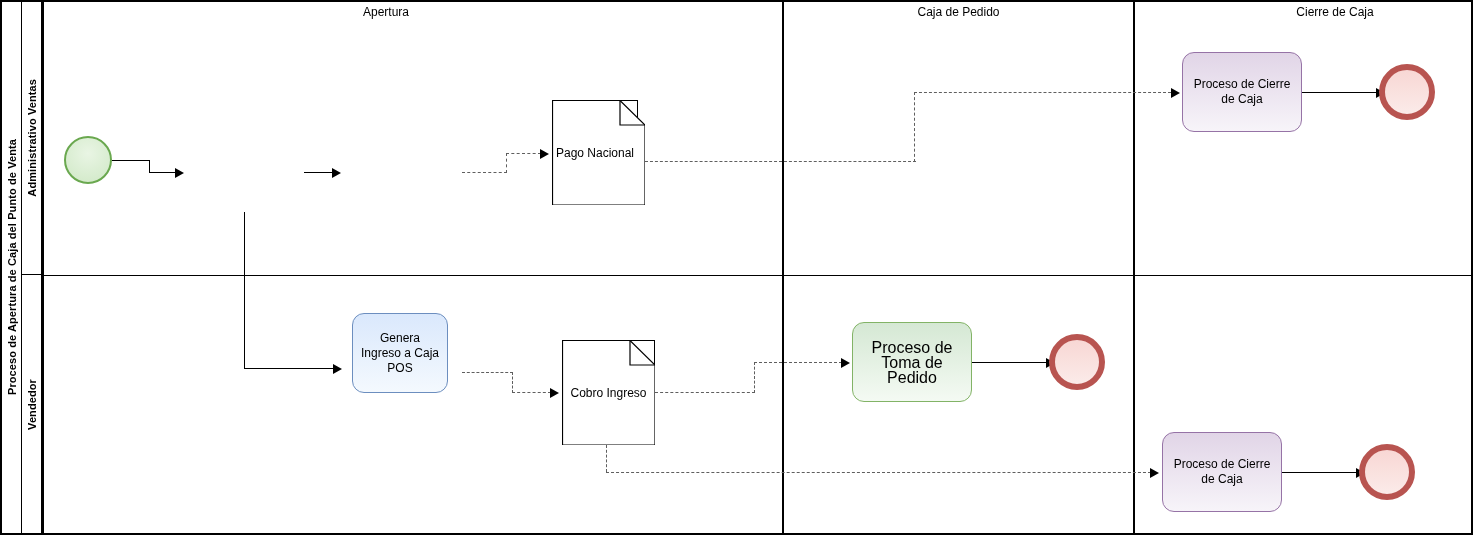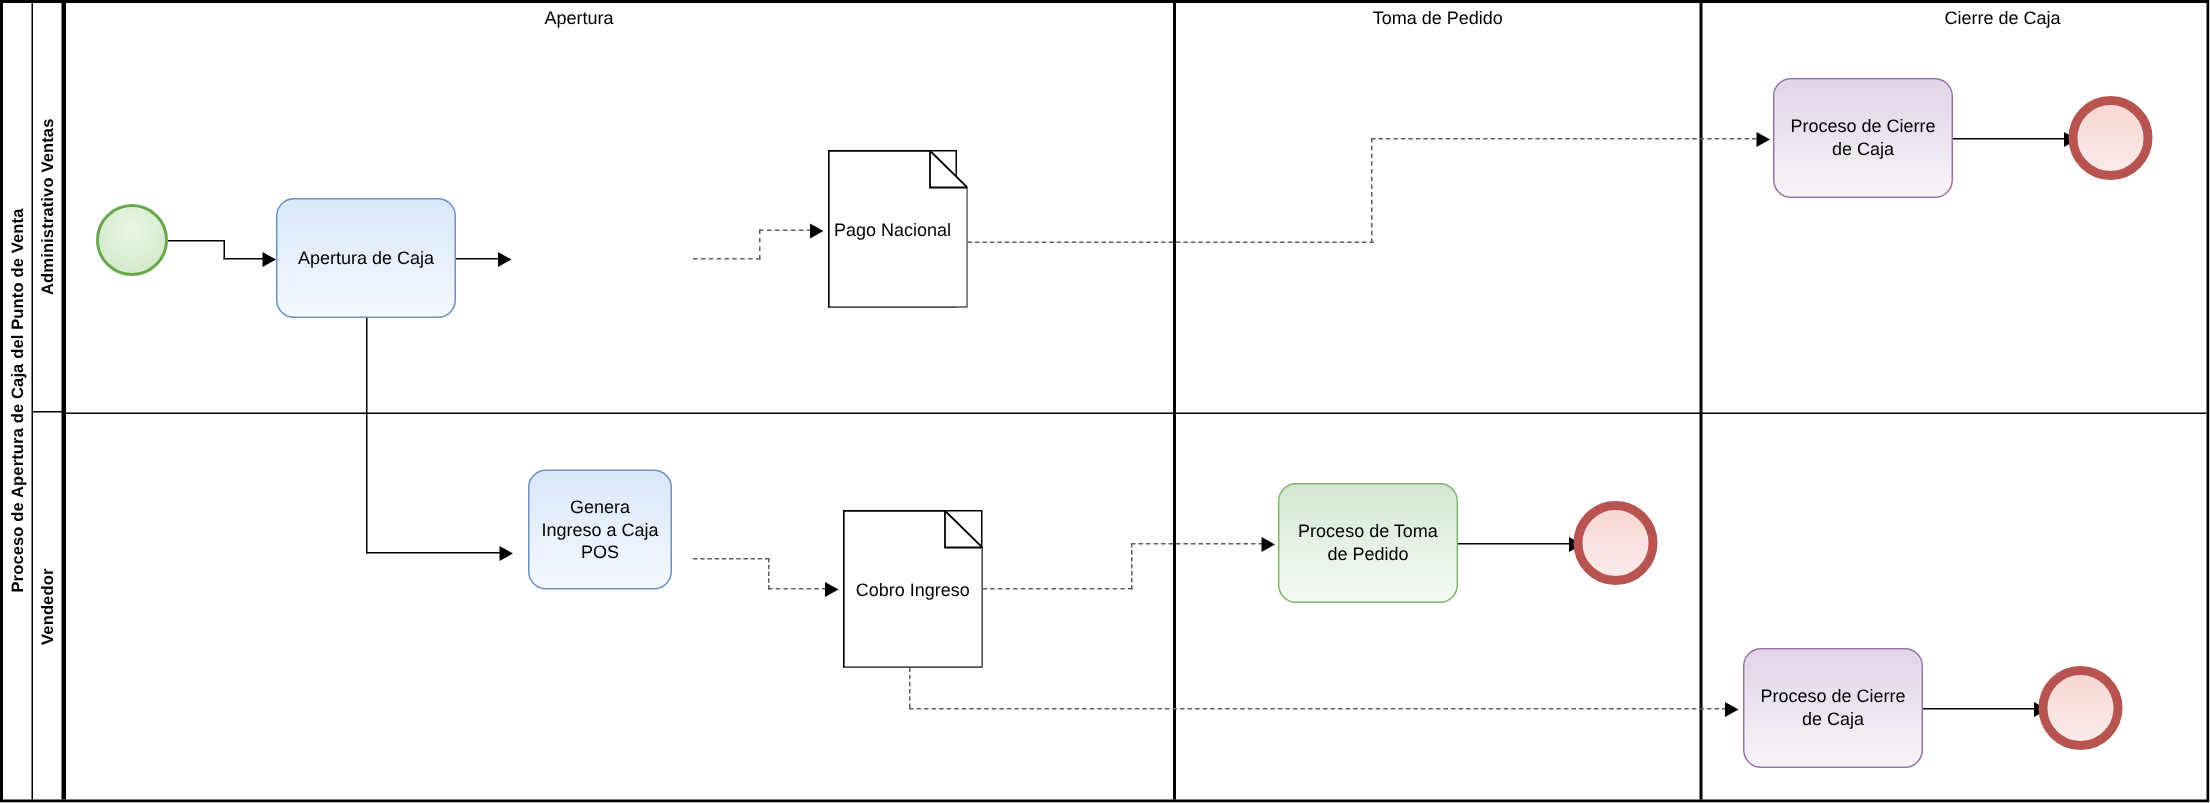--- a/index.html
+++ b/index.html
@@ -33,21 +33,21 @@
   .subproc-purple{
     border:1px solid #9673a6;border-radius:12px;
     background:linear-gradient(180deg,#e1d5e7 0%,#f7f4f9 100%);
     display:flex;align-items:center;justify-content:center;text-align:center;
     font-size:12px;color:#000;line-height:15px;padding:2px 6px;
   }
   .subproc-green{
     border:1px solid #82b366;border-radius:12px;
     background:linear-gradient(180deg,#d5e8d4 0%,#f4faf3 100%);
     display:flex;align-items:center;justify-content:center;text-align:center;
-    font-size:12px;color:#000;line-height:15px;padding:2px 6px;
+    font-size:16px;color:#000;line-height:15px;padding:2px 6px;
   }
   .start-ev{
     width:48px;height:48px;border-radius:50%;
     border:2px solid #6aa84f;
     background:radial-gradient(circle at 50% 35%,#e9f5e4 0%,#cfe8c5 100%);
   }
   .end-ev{
     width:56px;height:56px;border-radius:50%;
     border:6px solid #b85450;
     background:linear-gradient(180deg,#f8d7d4 0%,#fbebe9 100%);
@@ -81,33 +81,30 @@
     <span>Vendedor</span>
   </div>
 
   <div class="abs lane-div"></div>
 
   <div class="abs col-div" style="left:40px;"></div>
   <div class="abs col-div" style="left:780px;"></div>
   <div class="abs col-div" style="left:1131px;"></div>
 
   <div class="abs col-head" style="left:42px;width:684px;">Apertura</div>
-  <div class="abs col-head" style="left:782px;width:349px;">Toma de Pedido</div>
+  <div class="abs col-head" style="left:782px;width:349px;">Caja de Pedido</div>
   <div class="abs col-head" style="left:1133px;width:400px;">Cierre de Caja</div>
 
   <div class="abs start-ev" style="left:62px;top:134px;"></div>
 
   <div class="abs hline" style="left:110px;top:158px;width:38px;"></div>
   <div class="abs vline" style="left:147px;top:158px;height:13px;"></div>
   <div class="abs hline" style="left:147px;top:170px;width:27px;"></div>
   <div class="abs arrow-r" style="left:173px;top:166px;"></div>
 
-  <div class="abs task" style="left:182px;top:130px;width:120px;height:80px;">
-    <span>Apertura de Caja</span>
-  </div>
 
   <div class="abs hline" style="left:302px;top:170px;width:29px;"></div>
   <div class="abs arrow-r" style="left:330px;top:166px;"></div>
 
 
   <div class="abs hdash" style="left:460px;top:170px;width:45px;"></div>
   <div class="abs vdash" style="left:504px;top:151px;height:20px;"></div>
   <div class="abs hdash" style="left:504px;top:151px;width:35px;"></div>
   <div class="abs arrow-r" style="left:538px;top:147px;"></div>
 

